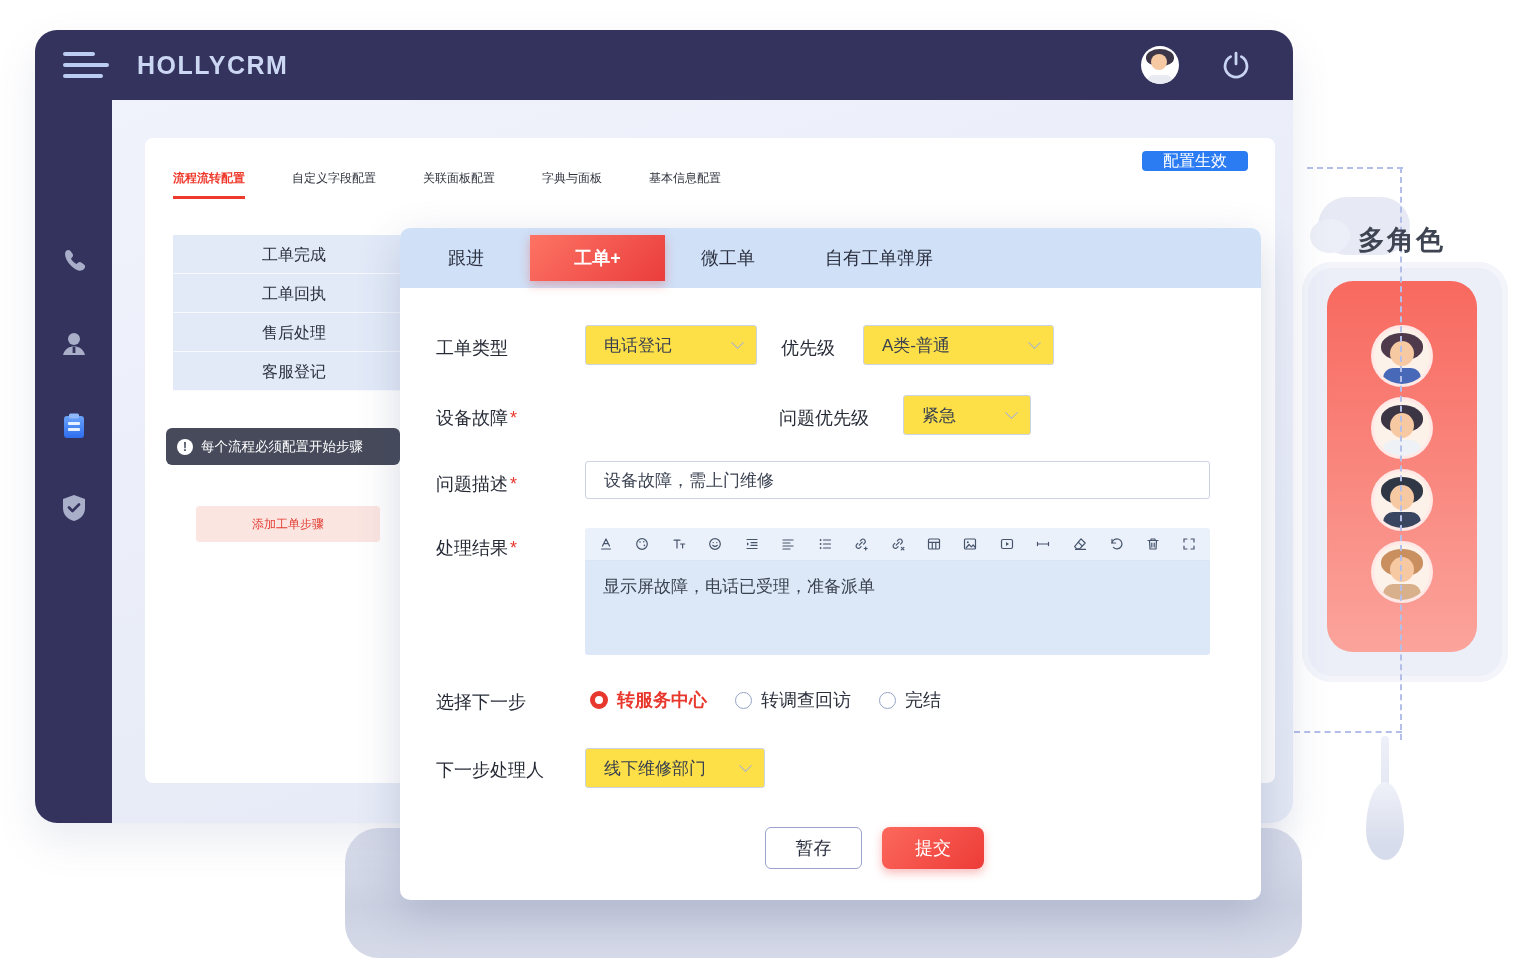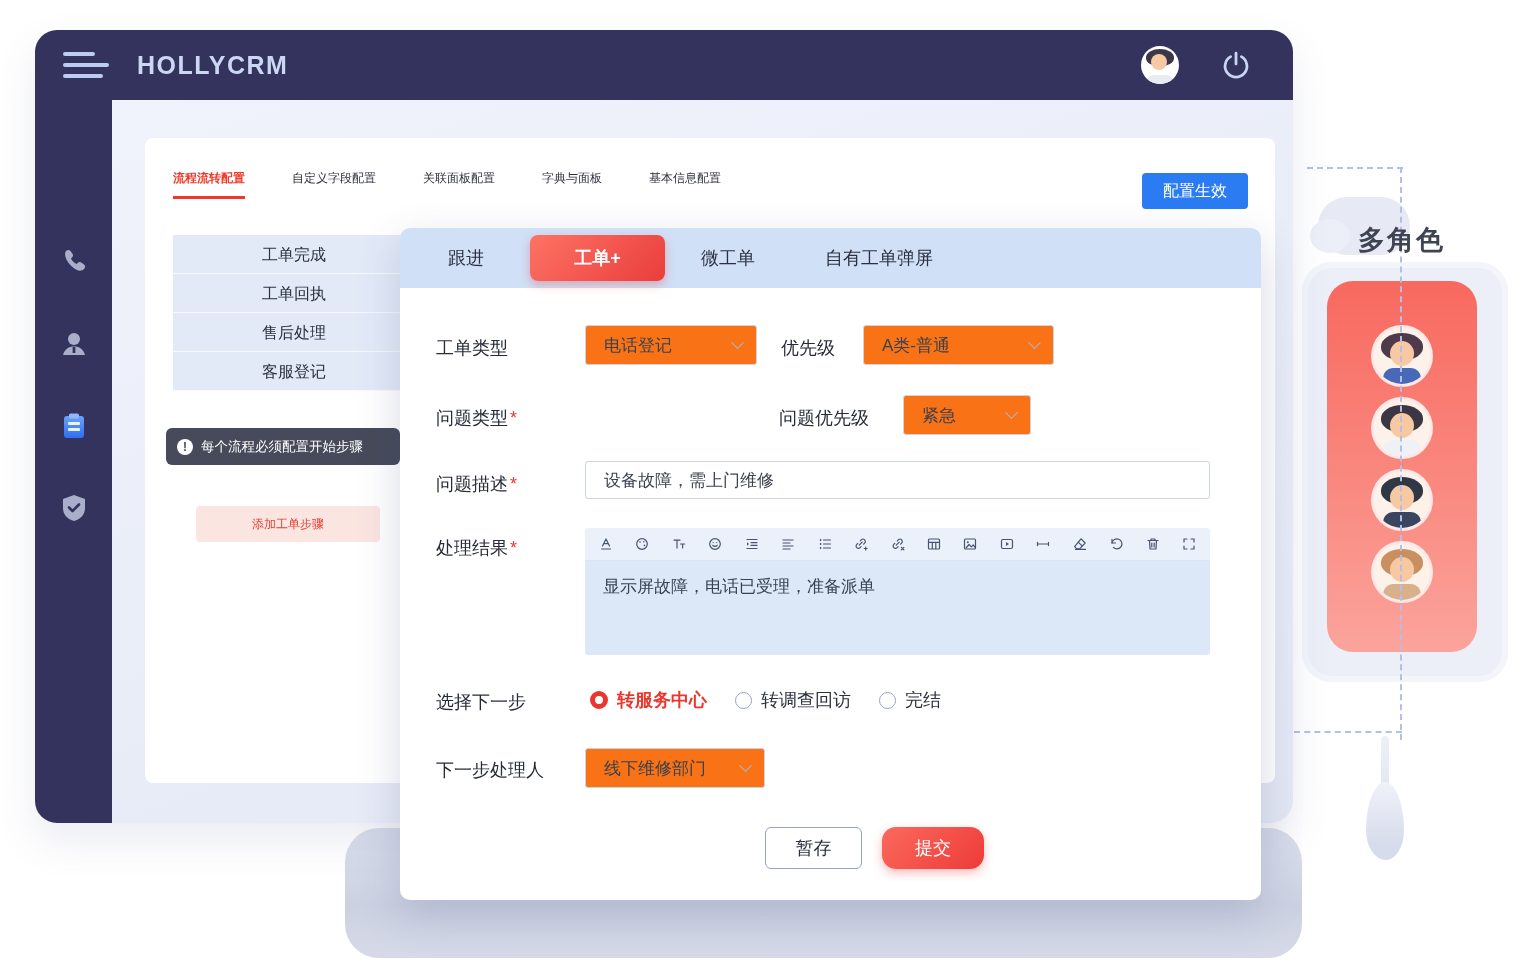--- a/index.html
+++ b/index.html
@@ -61,50 +61,50 @@
     border-radius:0 0 0 22px; display:flex; flex-direction:column; align-items:center;
     padding-top:146px; gap:50px; }
   .side .sicon { width:32px; height:32px; cursor:pointer; }
 
   
   .panel { position:absolute; left:110px; top:108px; width:1130px; height:645px;
     background:#fff; border-radius:8px; }
   .tabs { position:absolute; left:28px; top:32px; display:flex; gap:47px; font-size:12px; color:#2e323c; }
   .tab { padding-bottom:9px; cursor:pointer; white-space:nowrap; }
   .tab.active { color:#ee3a2c; font-weight:bold; border-bottom:3px solid #ee3a2c; }
-  .apply-btn { position:absolute; right:27px; top:35px; width:106px; height:36px; background:#2b7cf3;
+  .apply-btn { position:absolute; right:27px; top:13px; width:106px; height:20px; background:#2b7cf3;
     color:#fff; font-size:16px; border:none; border-radius:4px; display:flex; align-items:center;
     justify-content:center; cursor:pointer; }
   .flow-list { position:absolute; left:28px; top:97px; width:242px; }
   .flow-item { height:39px; line-height:39px; text-align:center; background:#e2eaf8;
     border-bottom:1px solid #f6f9fe; font-size:16px; color:#2b303c; cursor:pointer; }
   .notice { position:absolute; left:21px; top:290px; width:234px; height:37px; background:#464a5a;
     border-radius:6px; color:#fff; font-size:13.5px; display:flex; align-items:center;
     padding-left:11px; gap:8px; white-space:nowrap; }
   .notice .bang { width:16px; height:16px; min-width:16px; border-radius:50%; background:#fff; color:#464a5a;
     font-weight:bold; font-size:12px; display:flex; align-items:center; justify-content:center; }
   .add-step { position:absolute; left:51px; top:368px; width:184px; height:36px; background:#fbe5e1;
     color:#e23c31; font-size:12px; border:none; border-radius:4px; cursor:pointer; }
 
   
   .modal { position:absolute; left:400px; top:228px; width:861px; height:672px; z-index:7;
     background:#fff; border-radius:10px; box-shadow:0 14px 44px rgba(60,70,120,0.20);padding-left:20px; }
   .m-header { position:absolute; left:0; top:0; right:0; height:60px; background:#cfe0f7;
     border-radius:10px 10px 0 0; display:flex; align-items:center; font-size:18px; color:#2c3040; }
   .m-tab { cursor:pointer; white-space:nowrap; }
   .m-tab.t1 { margin-left:48px; }
-  .m-tab-pill { margin-left:46px; width:135px; height:46px; border-radius:8px;
+  .m-tab-pill { margin-left:46px; width:135px; height:46px; border-radius:0;
     background:linear-gradient(135deg,#fd7364,#ea3d3c); color:#fff; font-weight:bold; font-size:18px;
     display:flex; align-items:center; justify-content:center; cursor:pointer;
     box-shadow:0 4px 10px rgba(236,62,60,0.35); }
   .m-tab.t3 { margin-left:36px; } .m-tab.t4 { margin-left:70px; }
 
   .f-label { position:absolute; left:36px; font-size:18px; color:#262b36; white-space:nowrap; }
   .req { color:#e8382d; margin-left:2px; }
-  .select { position:absolute; height:40px; border:1px solid #ccd3e2; border-radius:3px; background:#f97316;
+  .select { position:absolute; height:40px; border:1px solid #ccd3e2; border-radius:3px; background:#fde047;
     display:flex; align-items:center; justify-content:space-between; padding:0 14px 0 18px;
     font-size:17px; color:#39404f; cursor:pointer; }
   .chev { width:9px; height:9px; border-right:1.7px solid #a9b4cc; border-bottom:1.7px solid #a9b4cc;
     transform:rotate(45deg) translate(-2px,-2px); }
   .tinput { position:absolute; height:38px; border:1px solid #ccd3e2; border-radius:3px; background:#fff;
     display:flex; align-items:center; padding-left:18px; font-size:17px; color:#3b4252; }
 
   .editor { position:absolute; left:185px; top:300px; width:625px; height:127px; border-radius:3px; overflow:hidden; }
   .ed-toolbar { height:33px; background:#eaf1fb; border-bottom:1px solid #d9e5f5; display:flex;
     align-items:center; justify-content:space-between; padding:0 13px; color:#46546c; }
@@ -114,21 +114,21 @@
 
   .radios { position:absolute; left:190px; display:flex; align-items:center; gap:28px; font-size:18px; }
   .radio { display:flex; align-items:center; gap:9px; cursor:pointer; color:#2b303c; }
   .rdot { width:17px; height:17px; border-radius:50%; border:1.5px solid #98a4c6; background:#fff; }
   .radio.on { color:#e8382d; font-weight:bold; }
   .radio.on .rdot { width:18px; height:18px; border:5.5px solid #e8382d; }
 
   .m-btn-save { position:absolute; left:365px; top:599px; width:97px; height:42px; background:#fff;
     border:1px solid #9aa2cb; border-radius:6px; font-size:18px; color:#2b3040; cursor:pointer; }
   .m-btn-submit { position:absolute; left:482px; top:599px; width:102px; height:42px;
-    background:linear-gradient(135deg,#fc695c,#ed3b38); border:none; border-radius:14px; font-size:18px;
+    background:linear-gradient(135deg,#fc695c,#ed3b38); border:none; border-radius:8px; font-size:18px;
     color:#fff; cursor:pointer; box-shadow:0 4px 10px rgba(236,62,60,0.35); }
 </style>
 </head>
 <body>
 
 <div class="stage">
 
   <div class="bg-bottom-card"></div>
   <div class="right-card"></div>
   <div class="cloud"></div>
@@ -253,21 +253,21 @@
     </div>
     <div class="f-label" style="left:381px; top:108px;">
       <span>优先级</span>
     </div>
     <div class="select" style="left:463px; top:97px; width:191px;">
       <span>A类-普通</span>
       <span class="chev"></span>
     </div>
 
     <div class="f-label" style="top:178px;">
-      <span>问题类型</span><span class="req">*</span>
+      <span>设备故障</span><span class="req">*</span>
     </div>
     <div class="f-label" style="left:379px; top:178px;">
       <span>问题优先级</span>
     </div>
     <div class="select" style="left:503px; top:167px; width:128px;">
       <span>紧急</span>
       <span class="chev"></span>
     </div>
 
     <div class="f-label" style="top:244px;">

